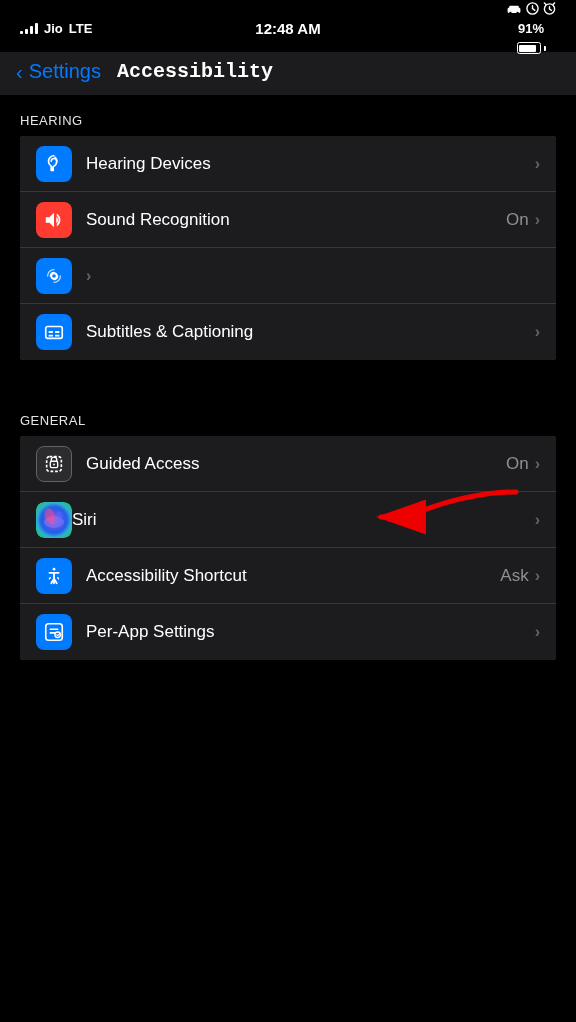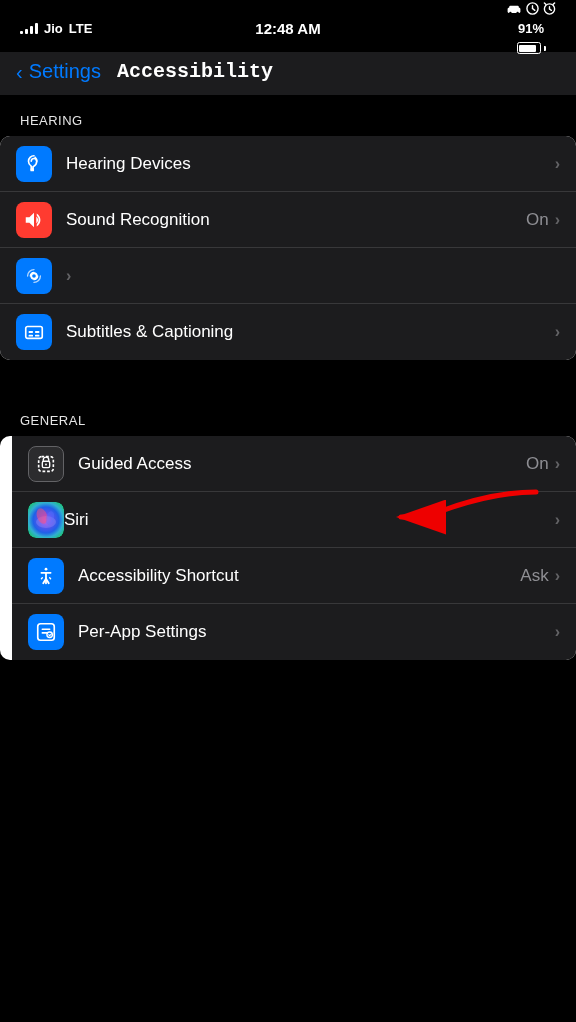--- a/index.html
+++ b/index.html
@@ -127,23 +127,23 @@
       font-size: 13px;
       font-weight: 400;
       color: #e5e5e5;
       letter-spacing: 0.5px;
       text-transform: uppercase;
       background: #000;
     }
 
     
     .settings-group {
-      background: #ffffff;
-      border-radius: 10px;
-      margin: 0 0;
+      background: #a16207;
+      border-radius: 4px;
+      margin: 0 20px;
       overflow: hidden;
     }
 
     .settings-item {
       display: flex;
       align-items: center;
       padding: 0 16px;
       min-height: 56px;
       background: #1c1c1e;
       border-bottom: 0.5px solid #38383a;
@@ -330,21 +330,21 @@
       <span class="item-label">Subtitles &amp; Captioning</span>
       <span class="chevron-right">›</span>
     </div>
 
   </div>
 
   <div class="section-spacer"></div>
 
   <div class="section-header">GENERAL</div>
 
-  <div class="settings-group" style="position:relative;padding-left:12px;">
+  <div class="settings-group" style="position:relative;">
 
     <div class="settings-item">
       <div class="icon-wrapper" style="background:#2c2c2e; border:1.5px solid #636366;">
         <svg class="guided-access-icon" viewBox="0 0 24 24" fill="none">
           <rect x="4" y="4" width="16" height="16" rx="3" stroke="#fff" stroke-width="1.8" fill="none" stroke-dasharray="3 2"></rect>
           <rect x="8" y="9" width="8" height="7" rx="1.5" stroke="#fff" stroke-width="1.5" fill="none"></rect>
           <path d="M9 9V7.5a3 3 0 016 0V9" stroke="#fff" stroke-width="1.5" stroke-linecap="round"></path>
           <circle cx="12" cy="12.5" r="1" fill="#fff"></circle>
         </svg>
       </div>

